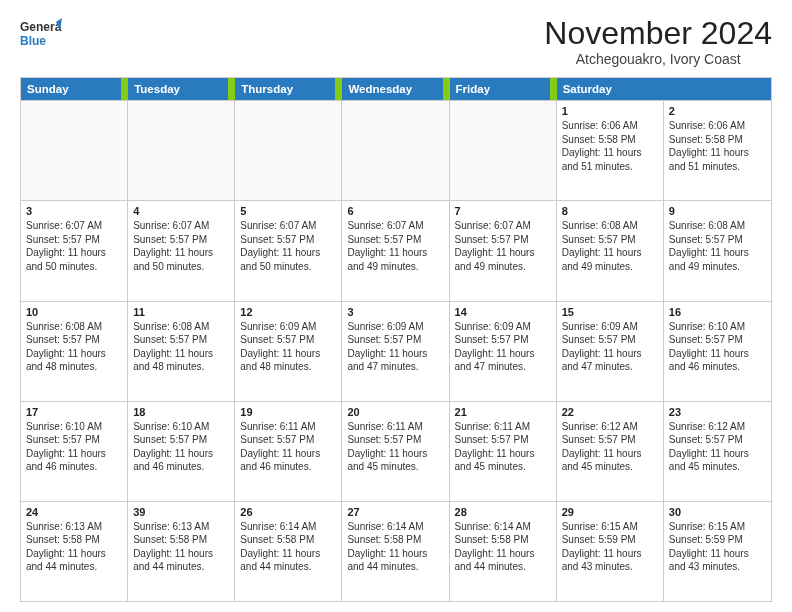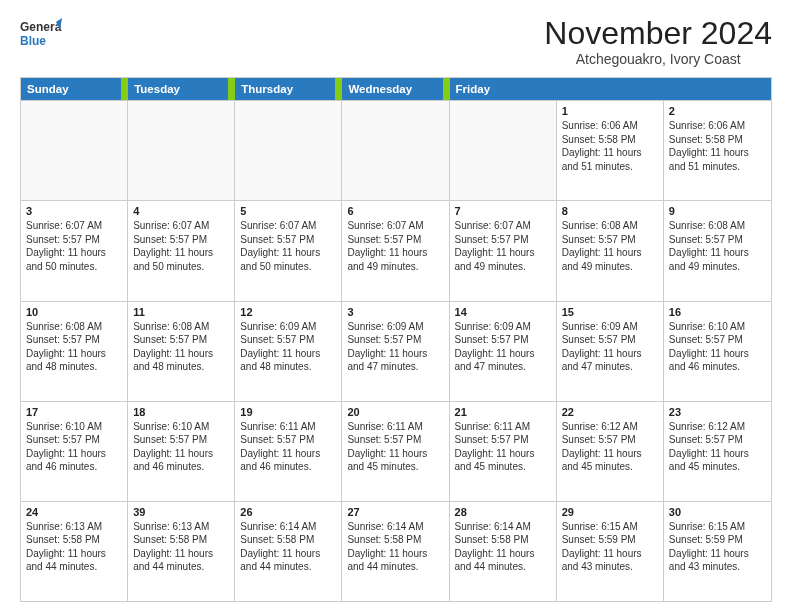--- a/index.html
+++ b/index.html
@@ -113,20 +113,21 @@
     </div>
   </div>
 
   <div class="calendar">
     <div class="cal-header-row">
     <div class="cal-header-cell">Sunday</div>
         <div class="cal-header-cell">Tuesday</div>
         <div class="cal-header-cell">Thursday</div>
         <div class="cal-header-cell">Wednesday</div>
         <div class="cal-header-cell">Friday</div>
+        <div class="cal-header-cell">Saturday</div>
       </div>
     <div class="cal-body">
     <div class="cal-week">
           <div class="cal-cell empty"></div>
           <div class="cal-cell empty"></div>
           <div class="cal-cell empty"></div>
           <div class="cal-cell empty"></div>
           <div class="cal-cell empty"></div>
           <div class="cal-cell"><span class="day-num">1</span><span class="day-info" style="white-space: pre-line;">Sunrise: 6:06 AM
 Sunset: 5:58 PM

